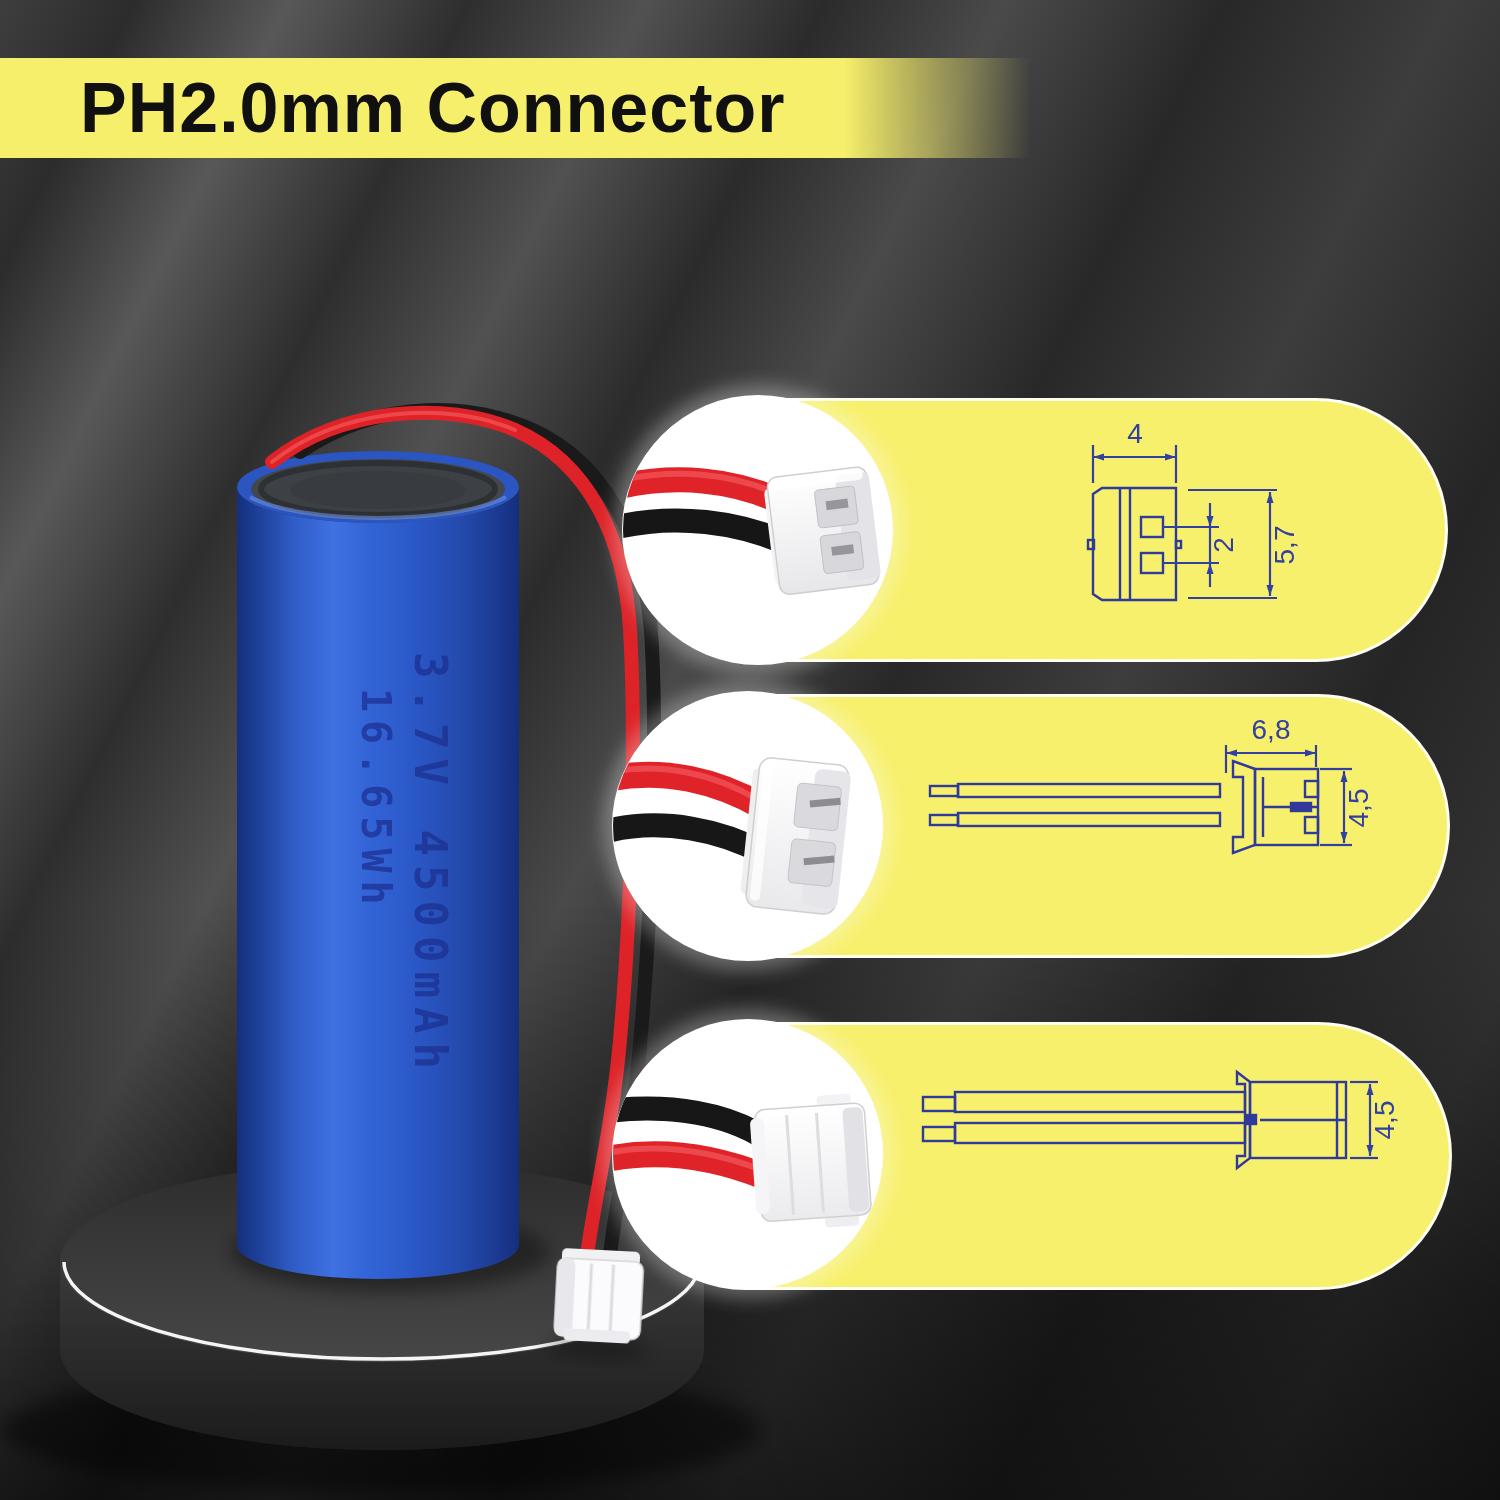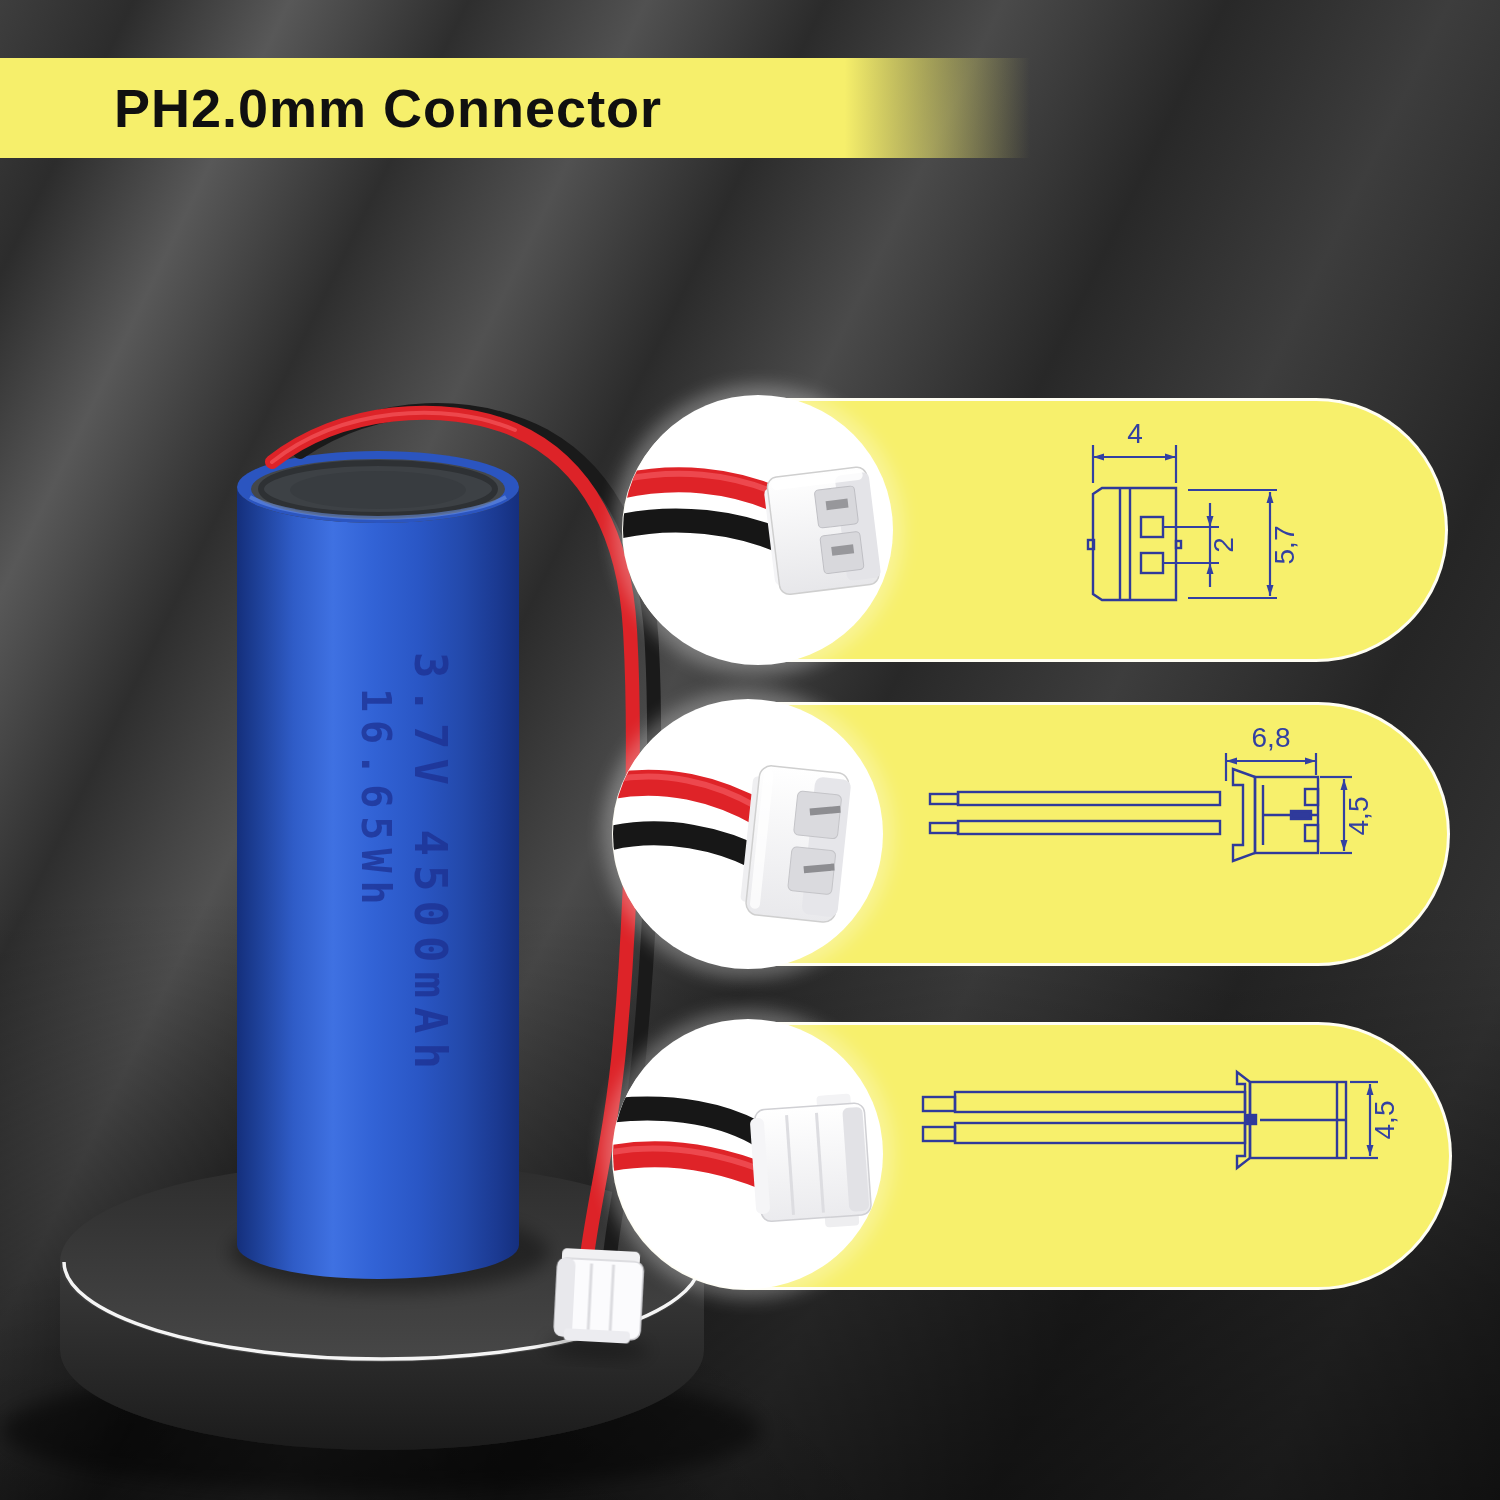--- a/index.html
+++ b/index.html
@@ -15,30 +15,30 @@
         #2b2b2b 37%, #4a4a4a 45%, #282828 55%, #3d3d3d 65%, #252525 77%,
         #343434 89%, #222222 100%);
   }
   
   #banner{
     position:absolute;left:0;top:58px;width:1030px;height:100px;z-index:6;
     background:linear-gradient(90deg,#f6ef6b 0%,#f6ef6b 82%,rgba(246,239,107,0) 100%);
     display:flex;align-items:center;
   }
   #banner .title{
-    padding-left:114px;font-size:54px;font-weight:700;letter-spacing:1px;color:#101010;
+    padding-left:80px;font-size:70px;font-weight:700;letter-spacing:1px;color:#101010;
     white-space:nowrap;
   }
   
   .panel{
     position:absolute;z-index:4;background:#f7f06c;border-radius:999px;
     border:3px solid rgba(255,255,255,.92);box-sizing:border-box;
   }
   #panel1{left:622px;top:398px;width:826px;height:264px;}
-  #panel2{left:612px;top:694px;width:838px;height:264px;margin-top:8px;}
+  #panel2{left:612px;top:694px;width:838px;height:264px;}
   #panel3{left:612px;top:1022px;width:840px;height:268px;}
   .photo-circle{
     position:absolute;left:-2px;top:-6px;width:270px;height:270px;border-radius:50%;
     background:#fff;overflow:hidden;box-shadow:0 0 18px 10px rgba(255,255,255,.30);
   }
   .photo-circle svg{display:block;}
   .diagram{position:absolute;left:0;top:-8px;}
   .dimlabel{font-family:"Liberation Sans",sans-serif;font-size:28px;fill:#3240a2;}
   .dline{stroke:#2f3a9b;stroke-width:2.4;fill:none;}
   .ddim{stroke:#3240a2;stroke-width:2.2;fill:none;}

